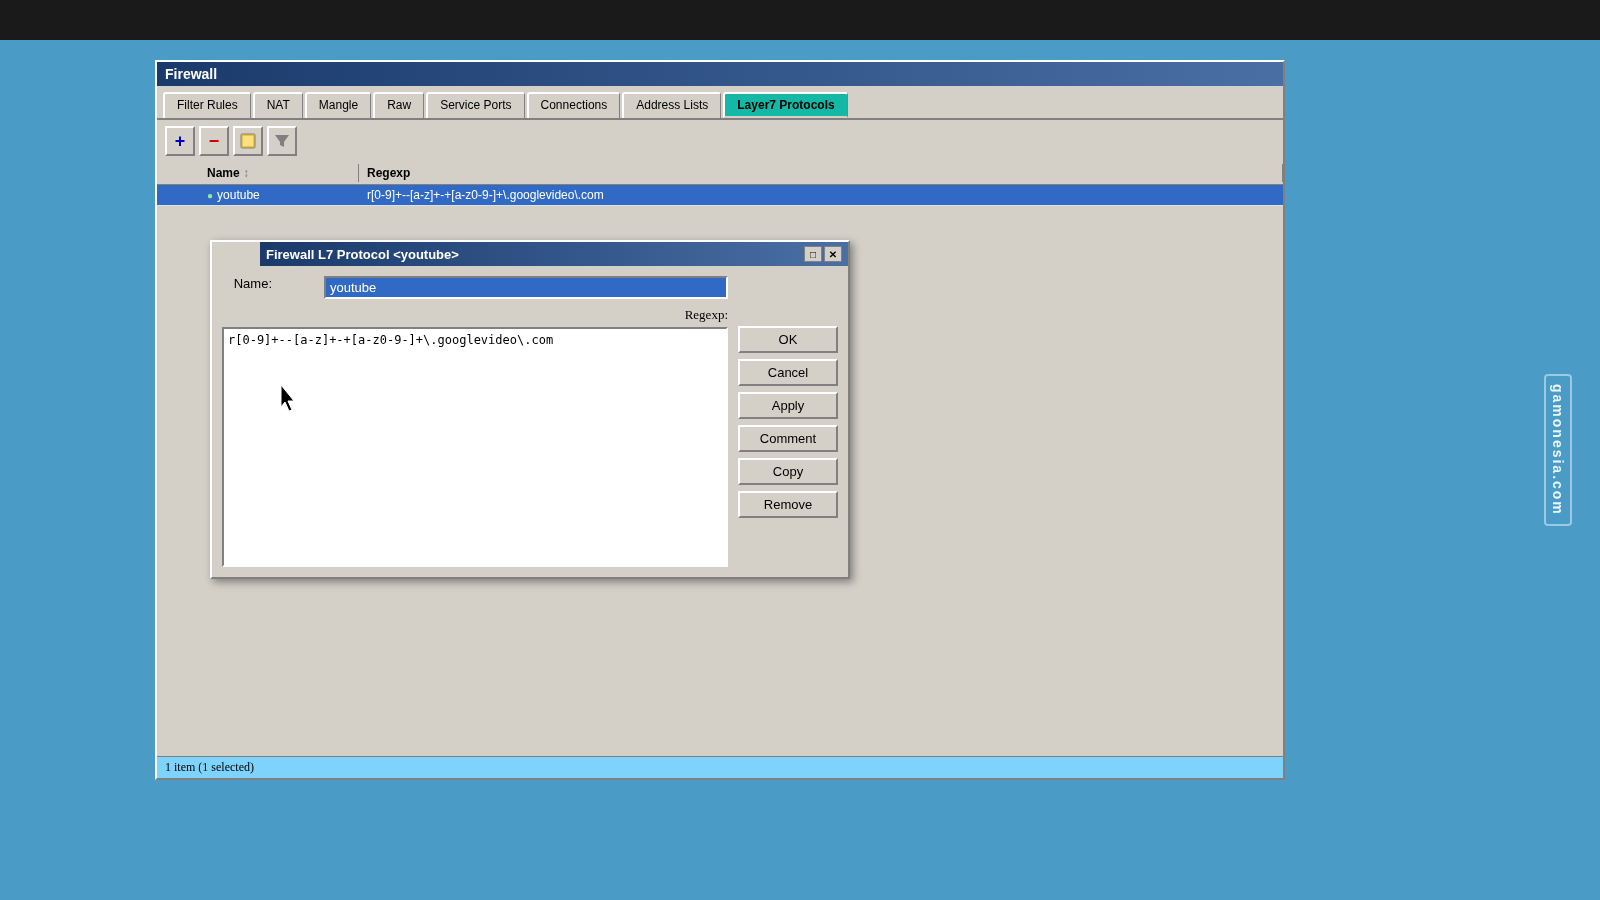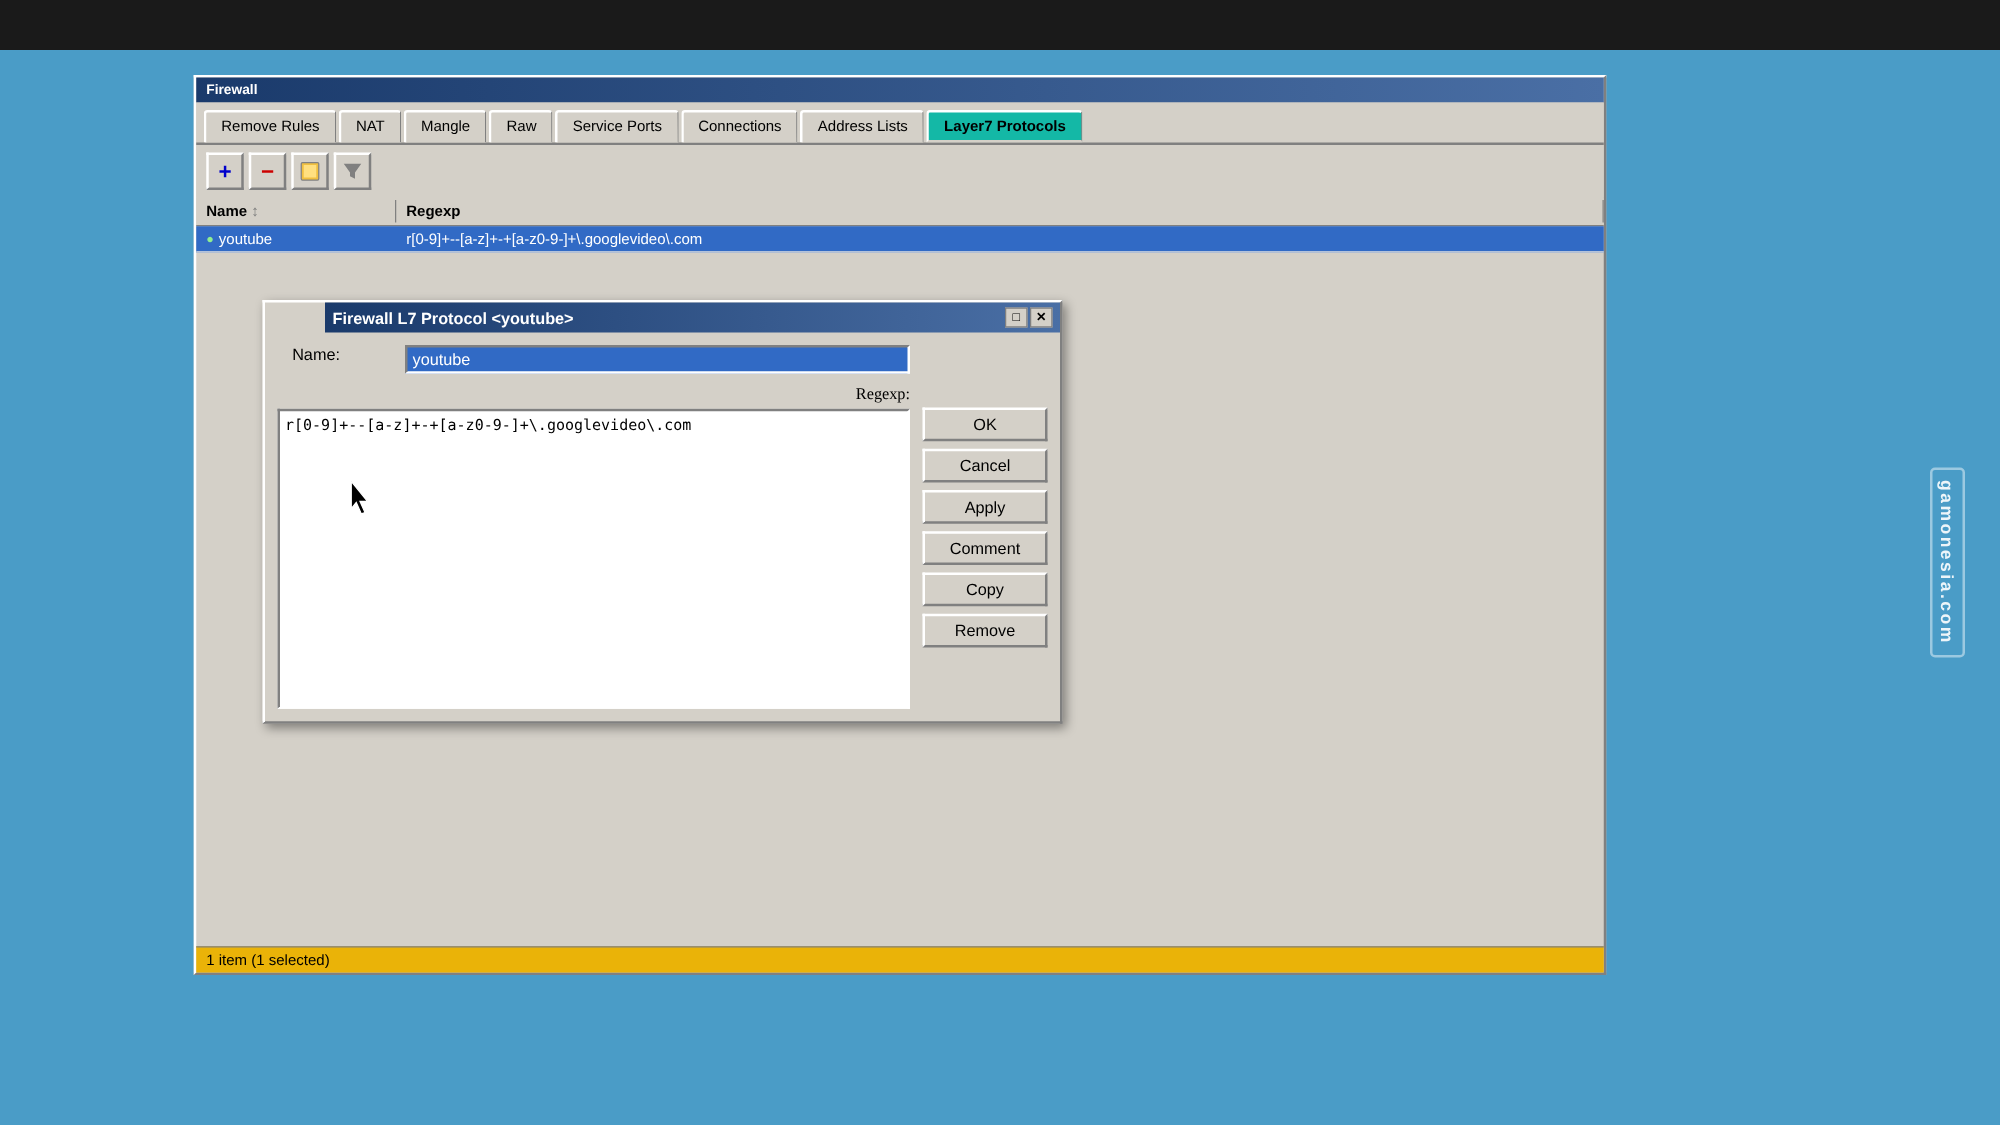--- a/index.html
+++ b/index.html
@@ -29,21 +29,21 @@
       background: #d4d0c8;
       border: 2px solid #ffffff;
       border-right-color: #808080;
       border-bottom-color: #808080;
     }
 
     .window-titlebar {
       background: linear-gradient(to right, #1a3a6b, #4a6fa5);
       padding: 4px 8px;
       color: white;
-      font-size: 11px;
+      font-size: 14px;
       font-weight: bold;
     }
 
     .tabs-bar {
       display: flex;
       background: #d4d0c8;
       padding: 6px 6px 0 6px;
       gap: 2px;
       border-bottom: 2px solid #808080;
     }
@@ -102,21 +102,21 @@
     }
 
     .table-header-cell {
       padding: 2px 8px;
       font-weight: bold;
       font-size: 12px;
       color: #000;
       border-right: 1px solid #808080;
     }
 
-    .col-name { width: 160px; }
+    .col-name { width: 160px; margin-left: 42px; }
     .col-regexp { flex: 1; }
 
     .table-body {
       background: #ffffff;
     }
 
     .table-row {
       display: flex;
       align-items: center;
       border-bottom: 1px solid #e0e0e0;
@@ -141,23 +141,24 @@
     .selected .row-icon {
       color: #90ee90;
     }
 
     .status-bar {
       position: absolute;
       bottom: 0;
       left: 0;
       right: 0;
       padding: 3px 8px;
-      background: #eab308;
+      background: #7dd3fc;
       border-top: 1px solid #808080;
       font-size: 12px;
+      font-family: Liberation Serif, serif;
     }
 
     .dialog {
       position: absolute;
       top: 240px;
       left: 210px;
       width: 640px;
       background: #d4d0c8;
       border: 2px solid;
       border-top-color: #ffffff;
@@ -300,21 +301,21 @@
   <div style="writing-mode:vertical-rl; text-orientation:mixed; color:white; font-size:14px; font-weight:bold; letter-spacing:2px; opacity:0.9; border:2px solid rgba(255,255,255,0.5); padding:8px 4px; border-radius:4px;">gamonesia.com</div>
 </div>
 
 <div class="main-window">
 
   <div class="window-titlebar">
     <span>Firewall</span>
   </div>
 
   <div class="tabs-bar">
-    <div class="tab">Remove Rules</div>
+    <div class="tab">Filter Rules</div>
     <div class="tab">NAT</div>
     <div class="tab">Mangle</div>
     <div class="tab">Raw</div>
     <div class="tab">Service Ports</div>
     <div class="tab">Connections</div>
     <div class="tab">Address Lists</div>
     <div class="tab active">Layer7 Protocols</div>
   </div>
 
   <div class="toolbar">

